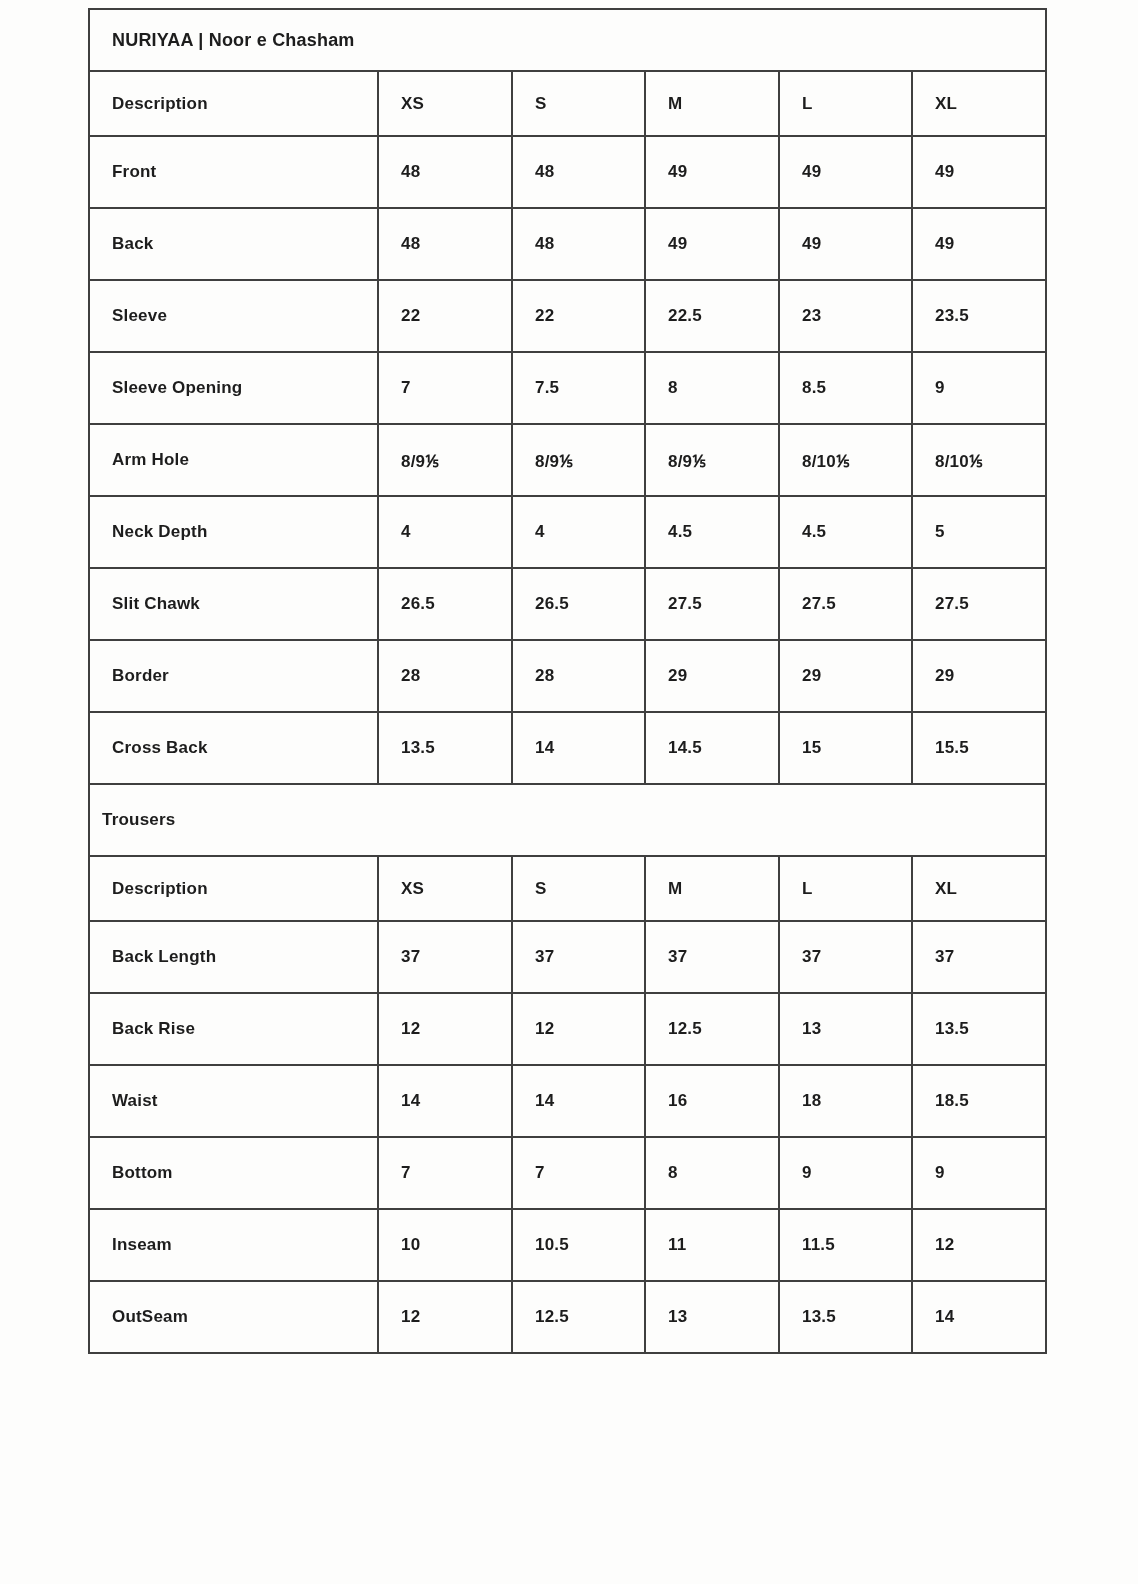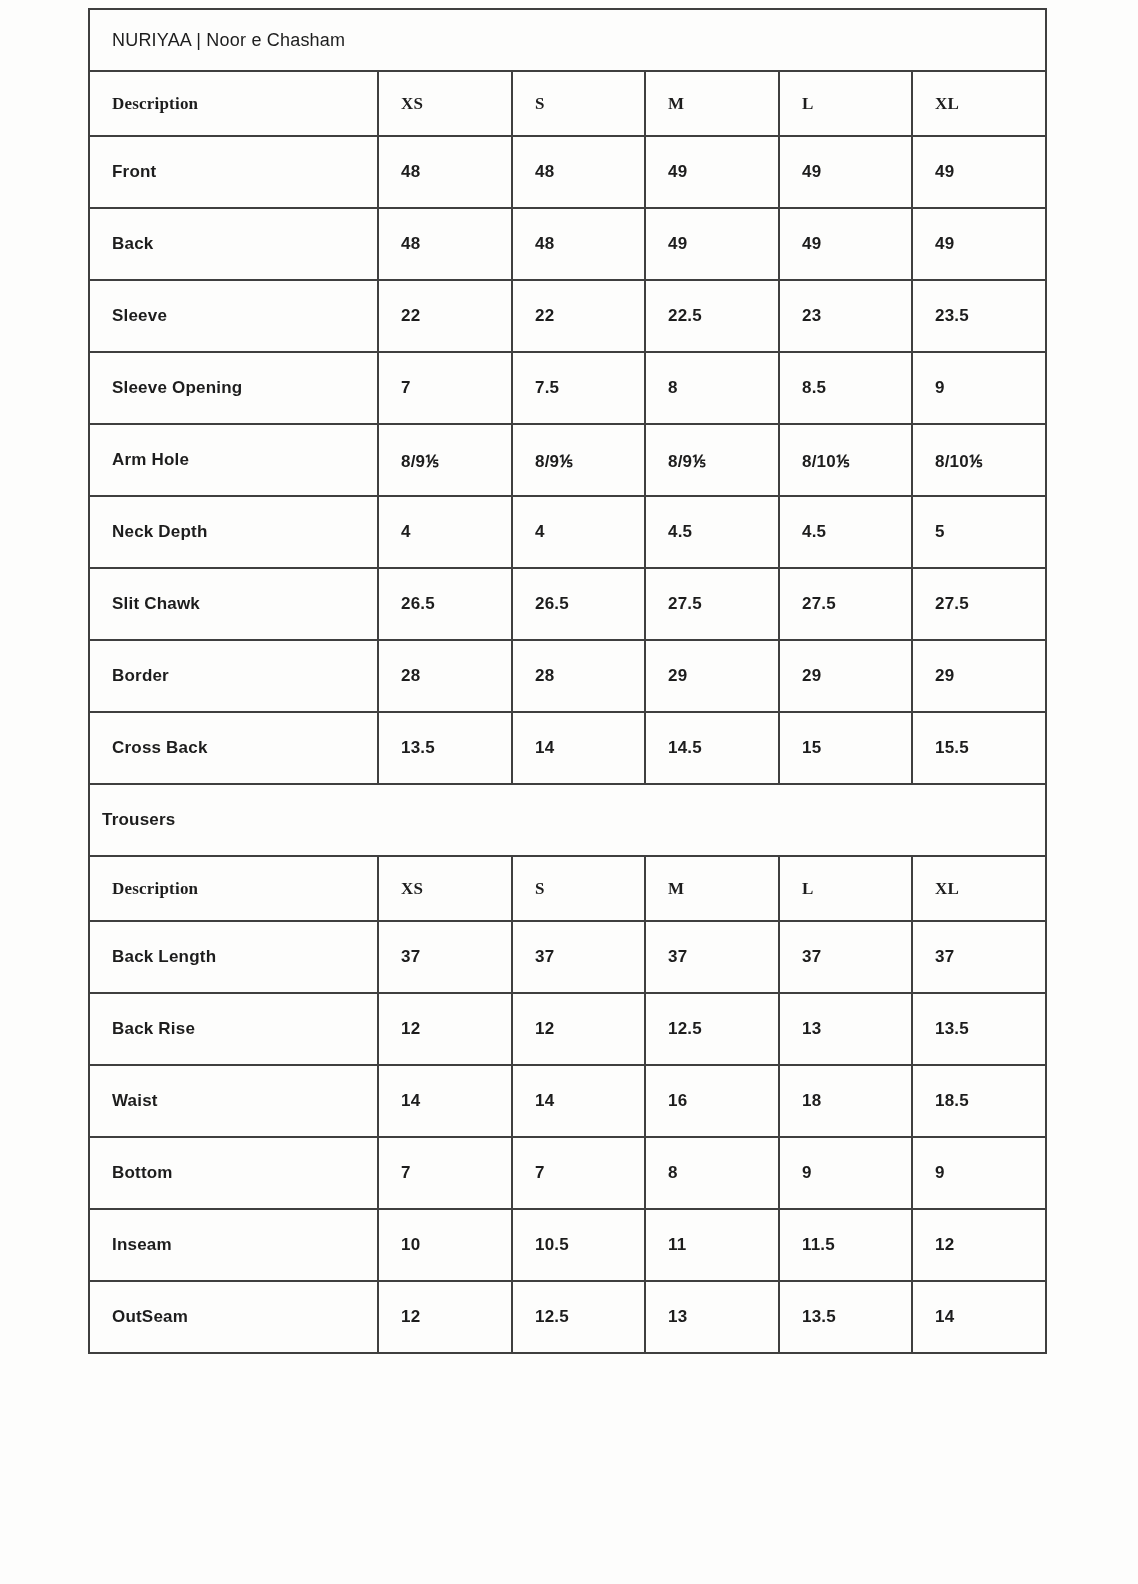--- a/index.html
+++ b/index.html
@@ -33,25 +33,24 @@
     overflow: hidden;
   }
   .size-table tr {
     height: 72px;
   }
   .size-table tr.title-row {
     height: 62px;
   }
   .size-table tr.header-row {
     height: 65px;
-    font-family: Liberation Serif, serif;
   }
   td.title-cell {
     font-size: 18px;
-    font-weight: 400;
+    font-weight: 700;
   }
   td.section-cell {
     font-weight: 600;
     padding-left: 12px;
   }
 </style>
 </head>
 <body>
 
 <table class="size-table">

